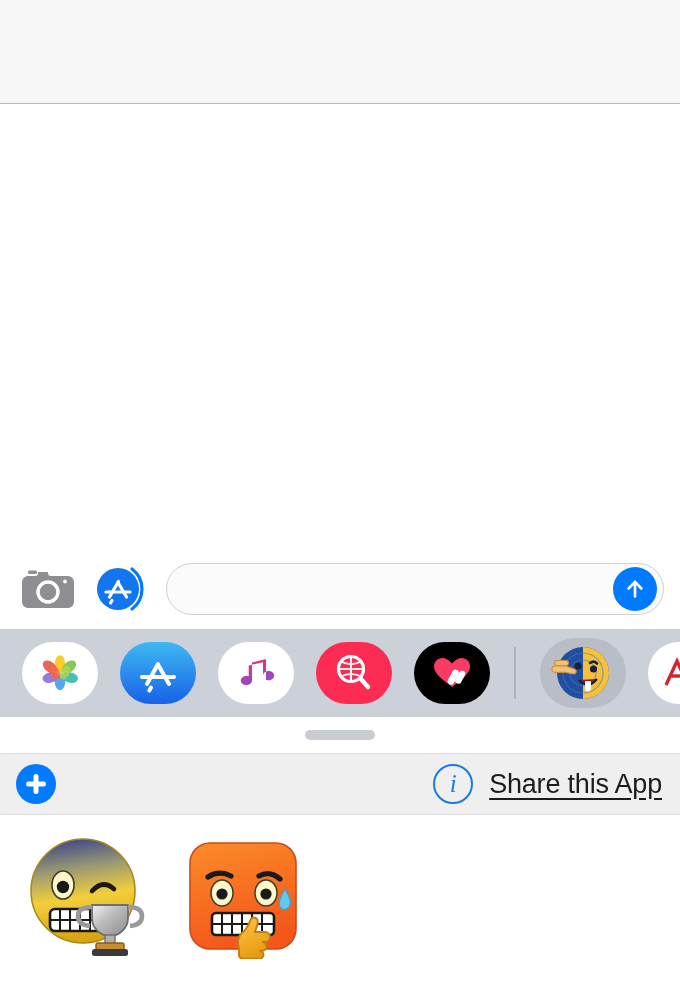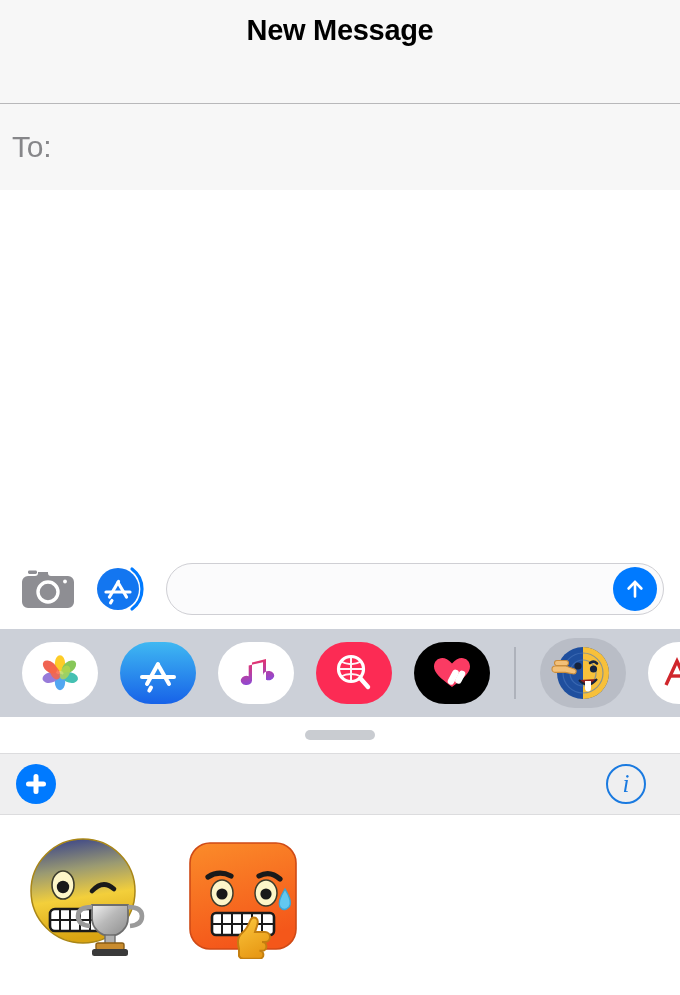--- a/index.html
+++ b/index.html
@@ -239,27 +239,22 @@
     cursor: pointer;
     display: block;
   }
 </style>
 </head>
 <body>
 
 <div class="screen">
 
   <div class="navbar">
-    <div class="nav-title">New Message</div>
-  </div>
-
-  <div class="to-row">
-    <span class="to-label">To:</span>
-    <input class="to-input" type="text" placeholder="" style="">
-  </div>
+  </div>
+
 
   <div class="canvas"></div>
 
   <div class="compose">
 
     <div class="camera-btn">
       <svg width="58" height="44" viewBox="0 0 58 44">
         <path d="M9,9 h7 a3,3 0 0 0 3,-3 v-1 h10 v1 a3,3 0 0 0 3,3 h17 a6,6 0 0 1 6,6 v20 a6,6 0 0 1 -6,6 h-40 a6,6 0 0 1 -6,-6 v-20 a6,6 0 0 1 6,-6 z" fill="#8e8e93"></path>
         <circle cx="29" cy="25" r="10" fill="none" stroke="#ffffff" stroke-width="3.4"></circle>
         <circle cx="46" cy="14.5" r="1.9" fill="#ffffff"></circle>
@@ -401,20 +396,21 @@
   </div>
 
   <div class="app-toolbar">
     <div class="plus-btn">
       <svg width="24" height="24" viewBox="0 0 24 24">
         <path d="M12,4.5 V19.5 M4.5,12 H19.5" stroke="#ffffff" stroke-width="5" stroke-linecap="round"></path>
       </svg>
     </div>
     <div class="toolbar-spacer"></div>
     <div class="info-icon">i</div>
+    <div class="share-link">Share this App</div>
   </div>
 
   <div class="sticker-panel">
 
     <svg class="sticker" viewBox="0 0 126 126">
       <defs>
         <linearGradient id="s1g" x1="0" y1="0" x2="0.15" y2="1">
           <stop offset="0" stop-color="#2f3a8c"></stop>
           <stop offset="0.34" stop-color="#9a9a72"></stop>
           <stop offset="0.62" stop-color="#f3cf3b"></stop>

